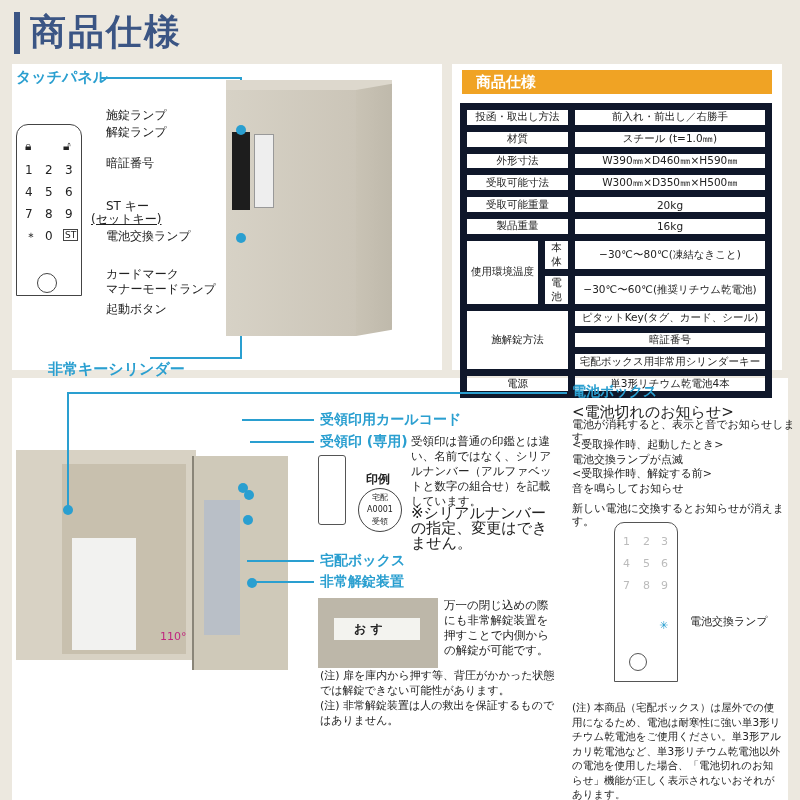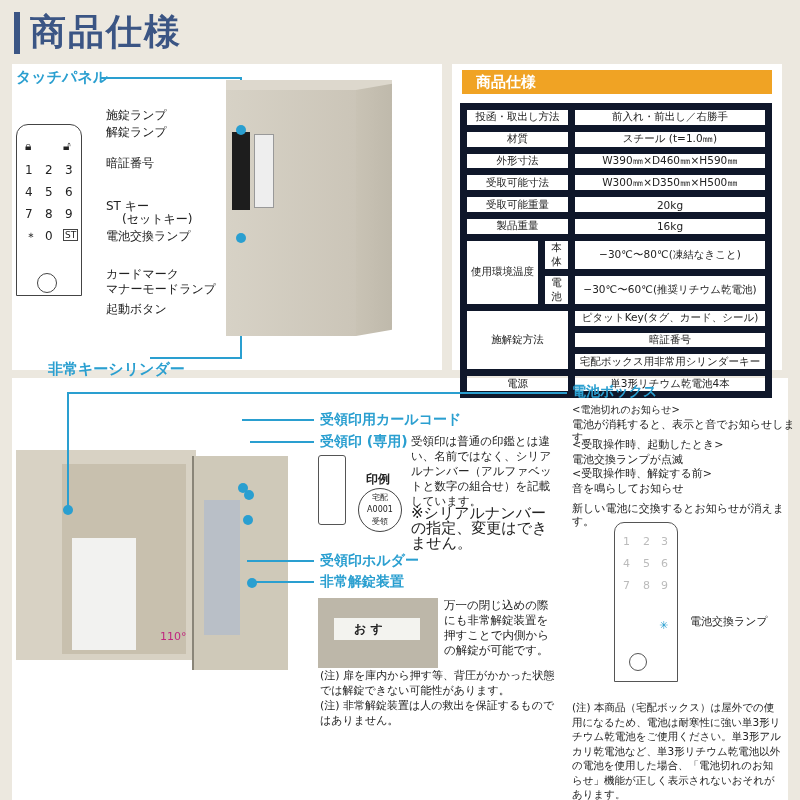--- a/index.html
+++ b/index.html
@@ -121,21 +121,21 @@
   <span class="k" style="left:8px;top:104px;">＊</span>
   <span class="k" style="left:28px;top:104px;">0</span>
   <span class="k" style="left:46px;top:104px;font-size:9px;border:1px solid #444;padding:0 1px;">ST</span>
   <span class="k" style="left:20px;top:148px;width:20px;height:20px;border:1.2px solid #444;border-radius:50%;"></span>
 </div>
 
 <div class="abs lbl" style="left:106px;top:109px;">施錠ランプ</div>
 <div class="abs lbl" style="left:106px;top:126px;">解錠ランプ</div>
 <div class="abs lbl" style="left:106px;top:157px;">暗証番号</div>
 <div class="abs lbl" style="left:106px;top:200px;">ST キー</div>
-<div class="abs lbl" style="left:122px;top:213px;">(セットキー)</div>
+<div class="abs lbl" style="left:91px;top:213px;text-decoration:underline;">(セットキー)</div>
 <div class="abs lbl" style="left:106px;top:230px;">電池交換ランプ</div>
 <div class="abs lbl" style="left:106px;top:268px;">カードマーク</div>
 <div class="abs lbl" style="left:106px;top:283px;">マナーモードランプ</div>
 <div class="abs lbl" style="left:106px;top:303px;">起動ボタン</div>
 
 <div class="cabinet-top"></div>
 <div class="cabinet"></div>
 <div class="cabinet-side"></div>
 <div class="cab-panel"></div>
 <div class="cab-sticker"></div>
@@ -221,31 +221,31 @@
 <div class="ukeiri-stamp"></div>
 <div class="abs lbl" style="left:366px;top:473px;font-weight:bold;">印例</div>
 <div class="stamp-circle">
   <div>宅配</div>
   <div>A0001</div>
   <div>受領</div>
 </div>
 <div class="abs lbl" style="left:411px;top:434px;width:146px;font-size:11.5px;line-height:15px;">受領印は普通の印鑑とは違い、名前ではなく、シリアルナンバー（アルファベットと数字の組合せ）を記載しています。</div>
 <div class="abs lbl" style="left:411px;top:506px;width:146px;font-size:15px;line-height:15px;">※シリアルナンバーの指定、変更はできません。</div>
 
-<div class="abs lbl-big" style="left:320px;top:552px;font-size:14px;">受領印ホルダー</div>
+<div class="abs lbl-big" style="left:320px;top:552px;font-size:14px;">宅配ボックス</div>
 <div class="abs lbl-big" style="left:320px;top:573px;font-size:14px;text-align:center;">非常解錠装置</div>
 <div class="emerg-photo"></div>
 <div class="emerg-plate">お す</div>
 <div class="abs lbl" style="left:444px;top:598px;width:112px;font-size:11.5px;line-height:15px;">万一の閉じ込めの際にも非常解錠装置を押すことで内側からの解錠が可能です。</div>
 
 <div class="abs lbl" style="left:320px;top:668px;width:236px;font-size:11px;line-height:15px;">(注) 扉を庫内から押す等、背圧がかかった状態では解錠できない可能性があります。</div>
 <div class="abs lbl" style="left:320px;top:698px;width:236px;font-size:11px;line-height:15px;">(注) 非常解錠装置は人の救出を保証するものではありません。</div>
 
 <div class="abs lbl-big" style="left:572px;top:383px;font-size:14px;">電池ボックス</div>
-<div class="abs lbl" style="left:572px;top:404px;font-size:10px;">&lt;電池切れのお知らせ&gt;</div>
+<div class="abs lbl" style="left:572px;top:404px;font-size:15px;">&lt;電池切れのお知らせ&gt;</div>
 <div class="abs lbl" style="left:572px;top:419px;font-size:11px;">電池が消耗すると、表示と音でお知らせします。</div>
 <div class="abs lbl" style="left:572px;top:439px;font-size:11px;">&lt;受取操作時、起動したとき&gt;</div>
 <div class="abs lbl" style="left:572px;top:454px;font-size:11px;">電池交換ランプが点滅</div>
 <div class="abs lbl" style="left:572px;top:468px;font-size:11px;">&lt;受取操作時、解錠する前&gt;</div>
 <div class="abs lbl" style="left:572px;top:483px;font-size:11px;">音を鳴らしてお知らせ</div>
 <div class="abs lbl" style="left:572px;top:503px;font-size:11px;">新しい電池に交換するとお知らせが消えます。</div>
 
 <div class="keypad2">
   <span class="k" style="left:8px;top:12px;">1</span>
   <span class="k" style="left:28px;top:12px;">2</span>

